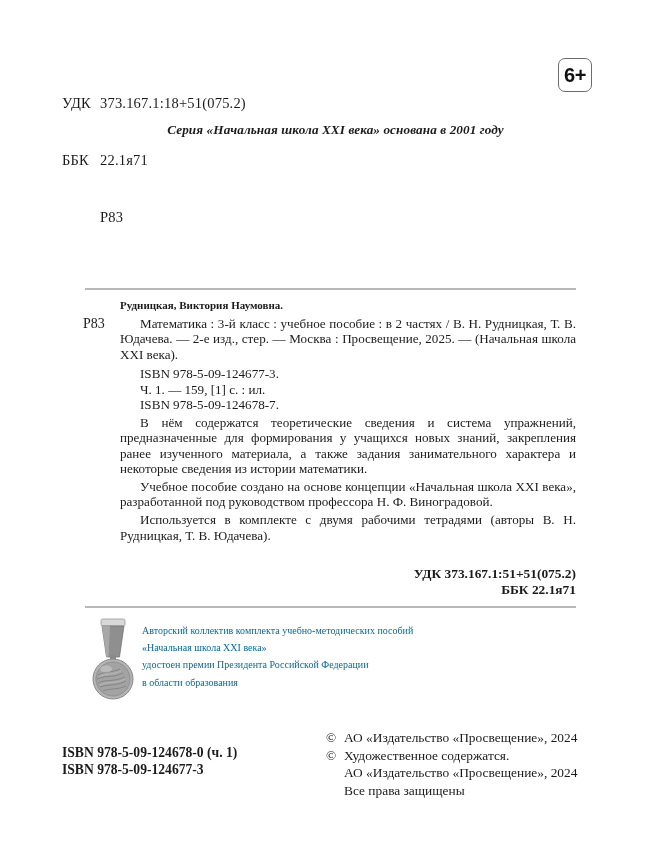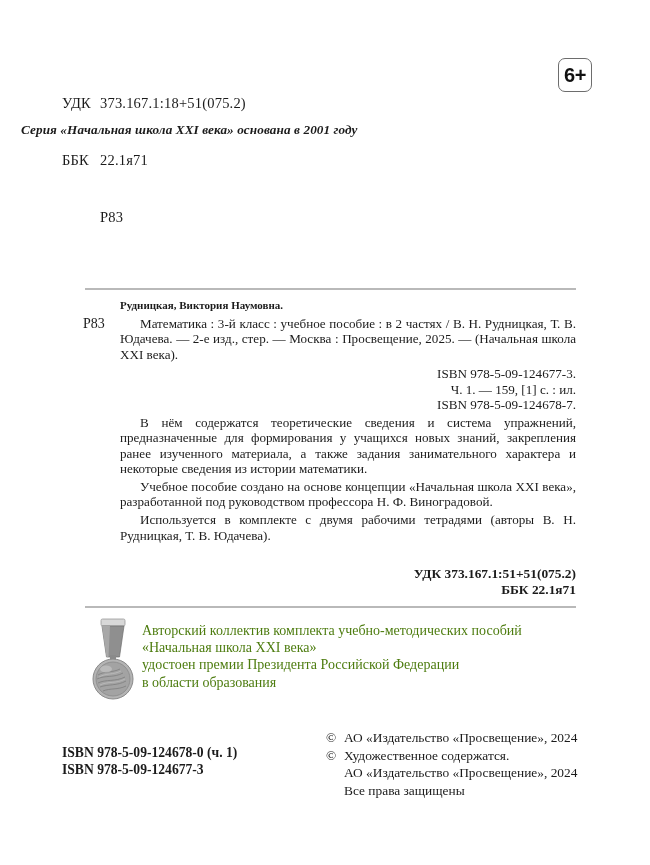--- a/index.html
+++ b/index.html
@@ -53,21 +53,21 @@
     letter-spacing: -0.5px;
     color: #111;
     background: #fff;
   }
 
   
   .series-line {
     position: absolute;
     left: 0; right: 0;
     top: 122px;
-    text-align: left;
+    text-align: center;
     font-style: italic;
     font-weight: bold;
     font-size: 13.2px;
     letter-spacing: 0.1px;
     padding-left: 21px;
   }
   .leader-line {
     position: absolute;
     left: 0; right: 0;
     top: 148px;
@@ -113,21 +113,21 @@
     margin-bottom: 1px;
     text-align: left;
   }
   .record p {
     margin: 0;
     text-indent: 20px;
     text-align: justify;
   }
   .record .isbnline {
     text-indent: 20px;
-    text-align: right;
+    text-align: left;
     font-family: Liberation Serif, serif;
   }
   .record .desc { margin-top: 4px; }
   .record .para { margin-top: 2.5px; }
 
   
   .cip-repeat {
     position: absolute;
     right: 74px;
     top: 566px;
@@ -141,23 +141,23 @@
   .award {
     position: absolute;
     left: 90px;
     top: 617px;
     width: 470px;
   }
   .award-text {
     position: absolute;
     left: 52px;
     top: 5px;
-    font-size: 14px;
+    font-size: 10px;
     line-height: 17.2px;
-    color: #4d7c0f;
+    color: #0369a1;
   }
   .award-text div { white-space: nowrap; }
 
   .medal {
     position: absolute;
     left: 0;
     top: 0;
     width: 46px;
     height: 88px;
   }

